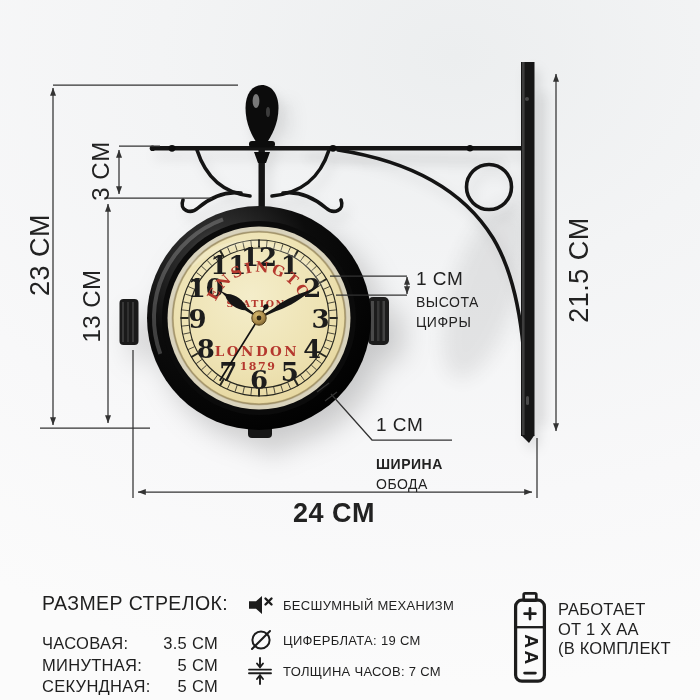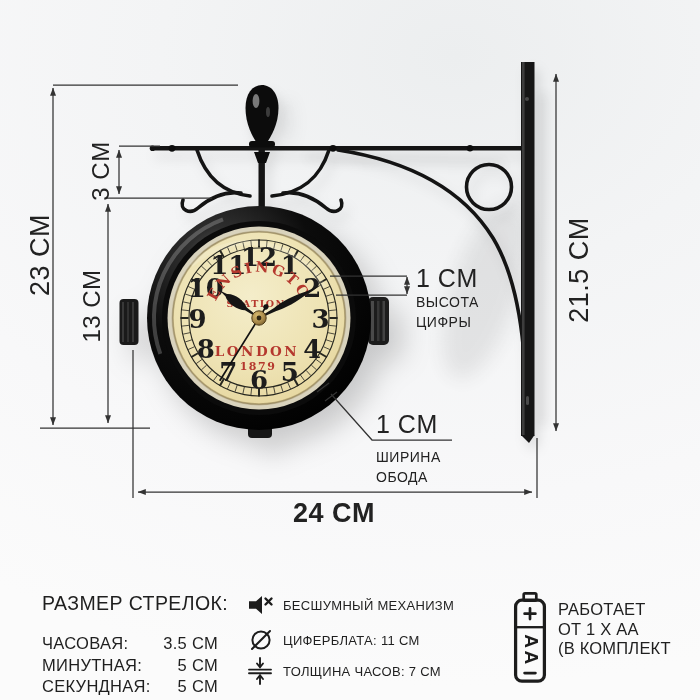--- a/index.html
+++ b/index.html
@@ -18,21 +18,21 @@
   
   #iron-svg{left:0;top:0;filter:drop-shadow(5px 8px 6px rgba(0,0,0,.10));}
   #clock-svg{left:119px;top:195px;filter:drop-shadow(13px 15px 14px rgba(0,0,0,.18));}
   #dims-svg{left:0;top:0;}
   
   .vlabel,.hlabel,.blk{position:absolute;color:#222;letter-spacing:.5px;}
   .vlabel{transform:translate(-50%,-50%) rotate(-90deg);white-space:nowrap;}
   .hlabel{transform:translate(-50%,-50%);white-space:nowrap;}
   .big{font-size:27px;}
   .mid{font-size:24px;}
-  .blk .sz{font-size:25px;line-height:27px;}
+  .blk .sz{font-size:19px;line-height:27px;}
   .blk .sub{font-size:14px;line-height:20px;}
   
   .hands-col{position:absolute;left:42px;top:592px;width:180px;}
   .hands-title{font-size:19.5px;letter-spacing:.4px;margin-bottom:18px;white-space:nowrap;}
   .hand-row{display:flex;justify-content:space-between;width:176px;font-size:16.5px;line-height:21.5px;letter-spacing:.3px;}
   .feat-row{position:absolute;display:flex;align-items:center;gap:9px;font-size:13px;letter-spacing:.3px;white-space:nowrap;}
   .feat-row svg{flex:0 0 auto;}
   .power-col{position:absolute;left:512px;top:591px;display:flex;gap:10px;}
   .power-text{font-size:16.5px;line-height:19.5px;letter-spacing:.2px;white-space:nowrap;padding-top:9px;}
 </style>
@@ -258,21 +258,21 @@
   <div class="vlabel big" style="left:579px;top:270px;">21.5 CM</div>
   <div class="hlabel big" style="left:334px;top:513px;font-weight:bold;">24 CM</div>
 
   <div class="blk" style="left:416px;top:265px;">
     <div class="sz">1 CM</div>
     <div class="sub">ВЫСОТА</div>
     <div class="sub">ЦИФРЫ</div>
   </div>
   <div class="blk" style="left:376px;top:411px;">
     <div class="sz">1 CM</div>
-    <div class="sub" style="margin-top:9px;">ШИРИНА</div>
+    <div class="sub" style="margin-top:16px;font-weight:bold;">ШИРИНА</div>
     <div class="sub">ОБОДА</div>
   </div>
 
   <div class="hands-col">
     <div class="hands-title">РАЗМЕР СТРЕЛОК:</div>
     <div class="hand-row">
       <span>ЧАСОВАЯ:</span>
       <span>3.5 СМ</span>
     </div>
     <div class="hand-row">
@@ -290,21 +290,21 @@
       <path d="M3,7.2 L10,7.2 L16,2 L16,20 L10,14.8 L3,14.8 Z" fill="#1c1c1c"></path>
       <path d="M19.5,4.5 L25.5,10.5 M25.5,4.5 L19.5,10.5" stroke="#1c1c1c" stroke-width="2.4" stroke-linecap="round"></path>
     </svg>
     <span>БЕСШУМНЫЙ МЕХАНИЗМ</span>
   </div>
   <div class="feat-row" style="left:248px;top:627px;">
     <svg width="26" height="26" viewBox="0 0 26 26">
       <circle cx="13" cy="13" r="8.6" fill="none" stroke="#1c1c1c" stroke-width="2"></circle>
       <path d="M4,22 L22,4" stroke="#1c1c1c" stroke-width="2" stroke-linecap="round"></path>
     </svg>
-    <span>ЦИФЕРБЛАТА: 11 СМ</span>
+    <span>ЦИФЕРБЛАТА: 19 СМ</span>
   </div>
   <div class="feat-row" style="left:246px;top:656px;">
     <svg width="28" height="30" viewBox="0 0 28 30">
       <g stroke="#1c1c1c" stroke-width="1.9" fill="none" stroke-linecap="round">
         <path d="M3,13.6 H25"></path>
           <path d="M3,17.2 H25"></path>
         <path d="M14,2 V10.5"></path>
           <path d="M11,7.5 L14,11.3 L17,7.5"></path>
         <path d="M14,28 V19.8"></path>
           <path d="M11,23 L14,19.2 L17,23"></path>

